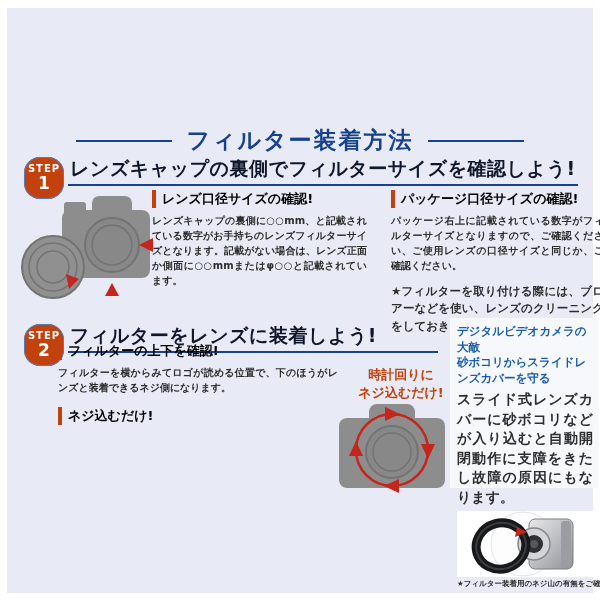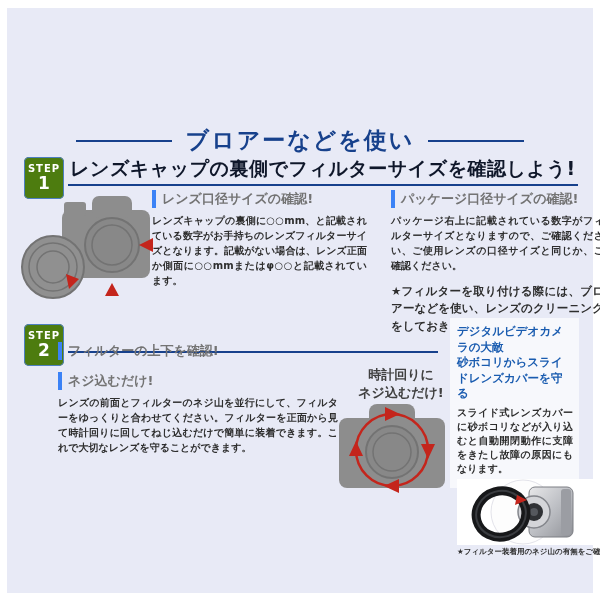--- a/index.html
+++ b/index.html
@@ -16,81 +16,81 @@
   .title-row {
     position:absolute; left:0; top:117px; width:100%;
     display:flex; align-items:center; justify-content:center; gap:14px;
   }
   .title-line { width:96px; height:2px; background:#17418c; }
   .page-title {
     color:#17418c; font-size:23px; font-weight:bold; letter-spacing:2px;
   }
   
   .badge {
-    position:absolute; width:40px; height:42px; background:#4d7c0f;
-    border-radius:5px; color:#fff; text-align:center;
+    position:absolute; width:40px; height:42px; background:#c2410c;
+    border-radius:16px; color:#fff; text-align:center;
     display:flex; flex-direction:column; justify-content:center;
     box-shadow:0 0 0 1px #4d7fc0 inset;
   }
   .badge .b-top { font-size:10px; font-weight:bold; letter-spacing:1px; line-height:1.1; }
   .badge .b-num { font-size:17px; font-weight:bold; line-height:1.1; }
   
   .step-heading {
     position:absolute; color:#0f172a; font-size:19px; font-weight:bold;
     letter-spacing:0.5px; white-space:nowrap;
   }
   .heading-underline { position:absolute; height:2px; background:#17418c; }
   
   .col { position:absolute; }
   .subhead {
-    border-left:4px solid #3b82f6; padding-left:6px;
-    color:#737373; font-size:13px; font-weight:bold; margin-bottom:5px;
+    border-left:4px solid #c2410c; padding-left:6px;
+    color:#000000; font-size:13px; font-weight:bold; margin-bottom:5px;
     white-space:nowrap;
   }
   .body-text {
     color:#2e2e2e; font-size:10px; font-weight:bold; line-height:1.5;
     text-align:justify;
   }
   .note-text {
     color:#2e2e2e; font-size:11.5px; font-weight:bold; line-height:1.5;
     margin-top:10px; text-align:justify;
   }
   .block-gap { margin-top:12px; }
   
   .clockwise-label {
     position:absolute; left:336px; top:358px; width:116px;
-    color:#404040; font-size:13px; font-weight:bold; text-align:center;
+    color:#c2410c; font-size:13px; font-weight:bold; text-align:center;
     white-space:pre-line; line-height:1.4;
   }
   
   .side-panel {
-    position:absolute; left:443px; top:310px; width:129px; height:170px;
+    position:absolute; left:443px; top:310px; width:149px; height:170px;
     background:#f7f8fc; padding:6px 6px 4px 7px;
   }
   .side-heading {
     color:#1a5cb0; font-size:11.5px; font-weight:bold; line-height:1.35;
     white-space:pre-line; margin-bottom:4px;
   }
   .side-body {
-    color:#2e2e2e; font-size:10px; font-weight:bold; line-height:1.4;
+    color:#2e2e2e; font-size:14px; font-weight:bold; line-height:1.4;
     text-align:justify;
   }
   .side-photo { width:136px; height:66px; margin:3px auto 2px auto; display:block; }
   .side-note { color:#2e2e2e; font-size:7.5px; font-weight:bold; white-space:nowrap; }
   
   .illus { position:absolute; }
 </style>
 </head>
 <body>
 
 <div class="frame">
 
   <div class="title-row">
     <div class="title-line"></div>
-    <div class="page-title">ブロアーなどを使い</div>
+    <div class="page-title">フィルター装着方法</div>
     <div class="title-line"></div>
   </div>
 
   <div class="badge" style="left:17px; top:149px;">
     <div class="b-top">STEP</div>
     <div class="b-num">1</div>
   </div>
   <div class="step-heading" style="left:63px; top:148px;">レンズキャップの裏側でフィルターサイズを確認しよう!</div>
   <div class="heading-underline" style="left:61px; top:176px; width:510px;"></div>
 
@@ -116,26 +116,27 @@
   <div class="col" style="left:384px; top:182px; width:213px;">
     <div class="subhead">パッケージ口径サイズの確認!</div>
     <div class="body-text">パッケージ右上に記載されている数字がフィルターサイズとなりますので、ご確認ください、ご使用レンズの口径サイズと同じか、ご確認ください。</div>
     <div class="note-text">★フィルターを取り付ける際には、ブロアーなどを使い、レンズのクリーニングをしておきましょう。</div>
   </div>
 
   <div class="badge" style="left:17px; top:316px;">
     <div class="b-top">STEP</div>
     <div class="b-num">2</div>
   </div>
+  <div class="step-heading" style="left:63px; top:315px;">フィルターをレンズに装着しよう!</div>
   <div class="heading-underline" style="left:61px; top:343px; width:370px;"></div>
 
   <div class="col" style="left:51px; top:334px; width:280px;">
     <div class="subhead">フィルターの上下を確認!</div>
+    <div class="body-text">フィルターを横からみてロゴが読める位置で、下のほうがレンズと装着できるネジ側になります。</div>
     <div class="subhead block-gap">ネジ込むだけ!</div>
-    <div class="body-text">レンズの前面とフィルターのネジ山を並行にして、フィルターをゆっくりと合わせてください。フィルターを正面から見て時計回りに回してねじ込むだけで簡単に装着できます。これで大切なレンズを守ることができます。</div>
   </div>
 
   <div class="clockwise-label">時計回りに
 ネジ込むだけ!</div>
   <svg class="illus" style="left:326px; top:384px;" width="118" height="108" viewBox="0 0 118 108">
     <rect x="6" y="26" width="106" height="70" rx="8" fill="#8d8d8d"></rect>
     <rect x="36" y="12" width="46" height="22" rx="8" fill="#8d8d8d"></rect>
     <circle cx="59" cy="60" r="26" fill="#888888" stroke="#737373" stroke-width="2"></circle>
     <circle cx="59" cy="60" r="19" fill="none" stroke="#737373" stroke-width="1.5"></circle>
     <circle cx="59" cy="58" r="36" fill="none" stroke="#c4251c" stroke-width="2.5"></circle>

